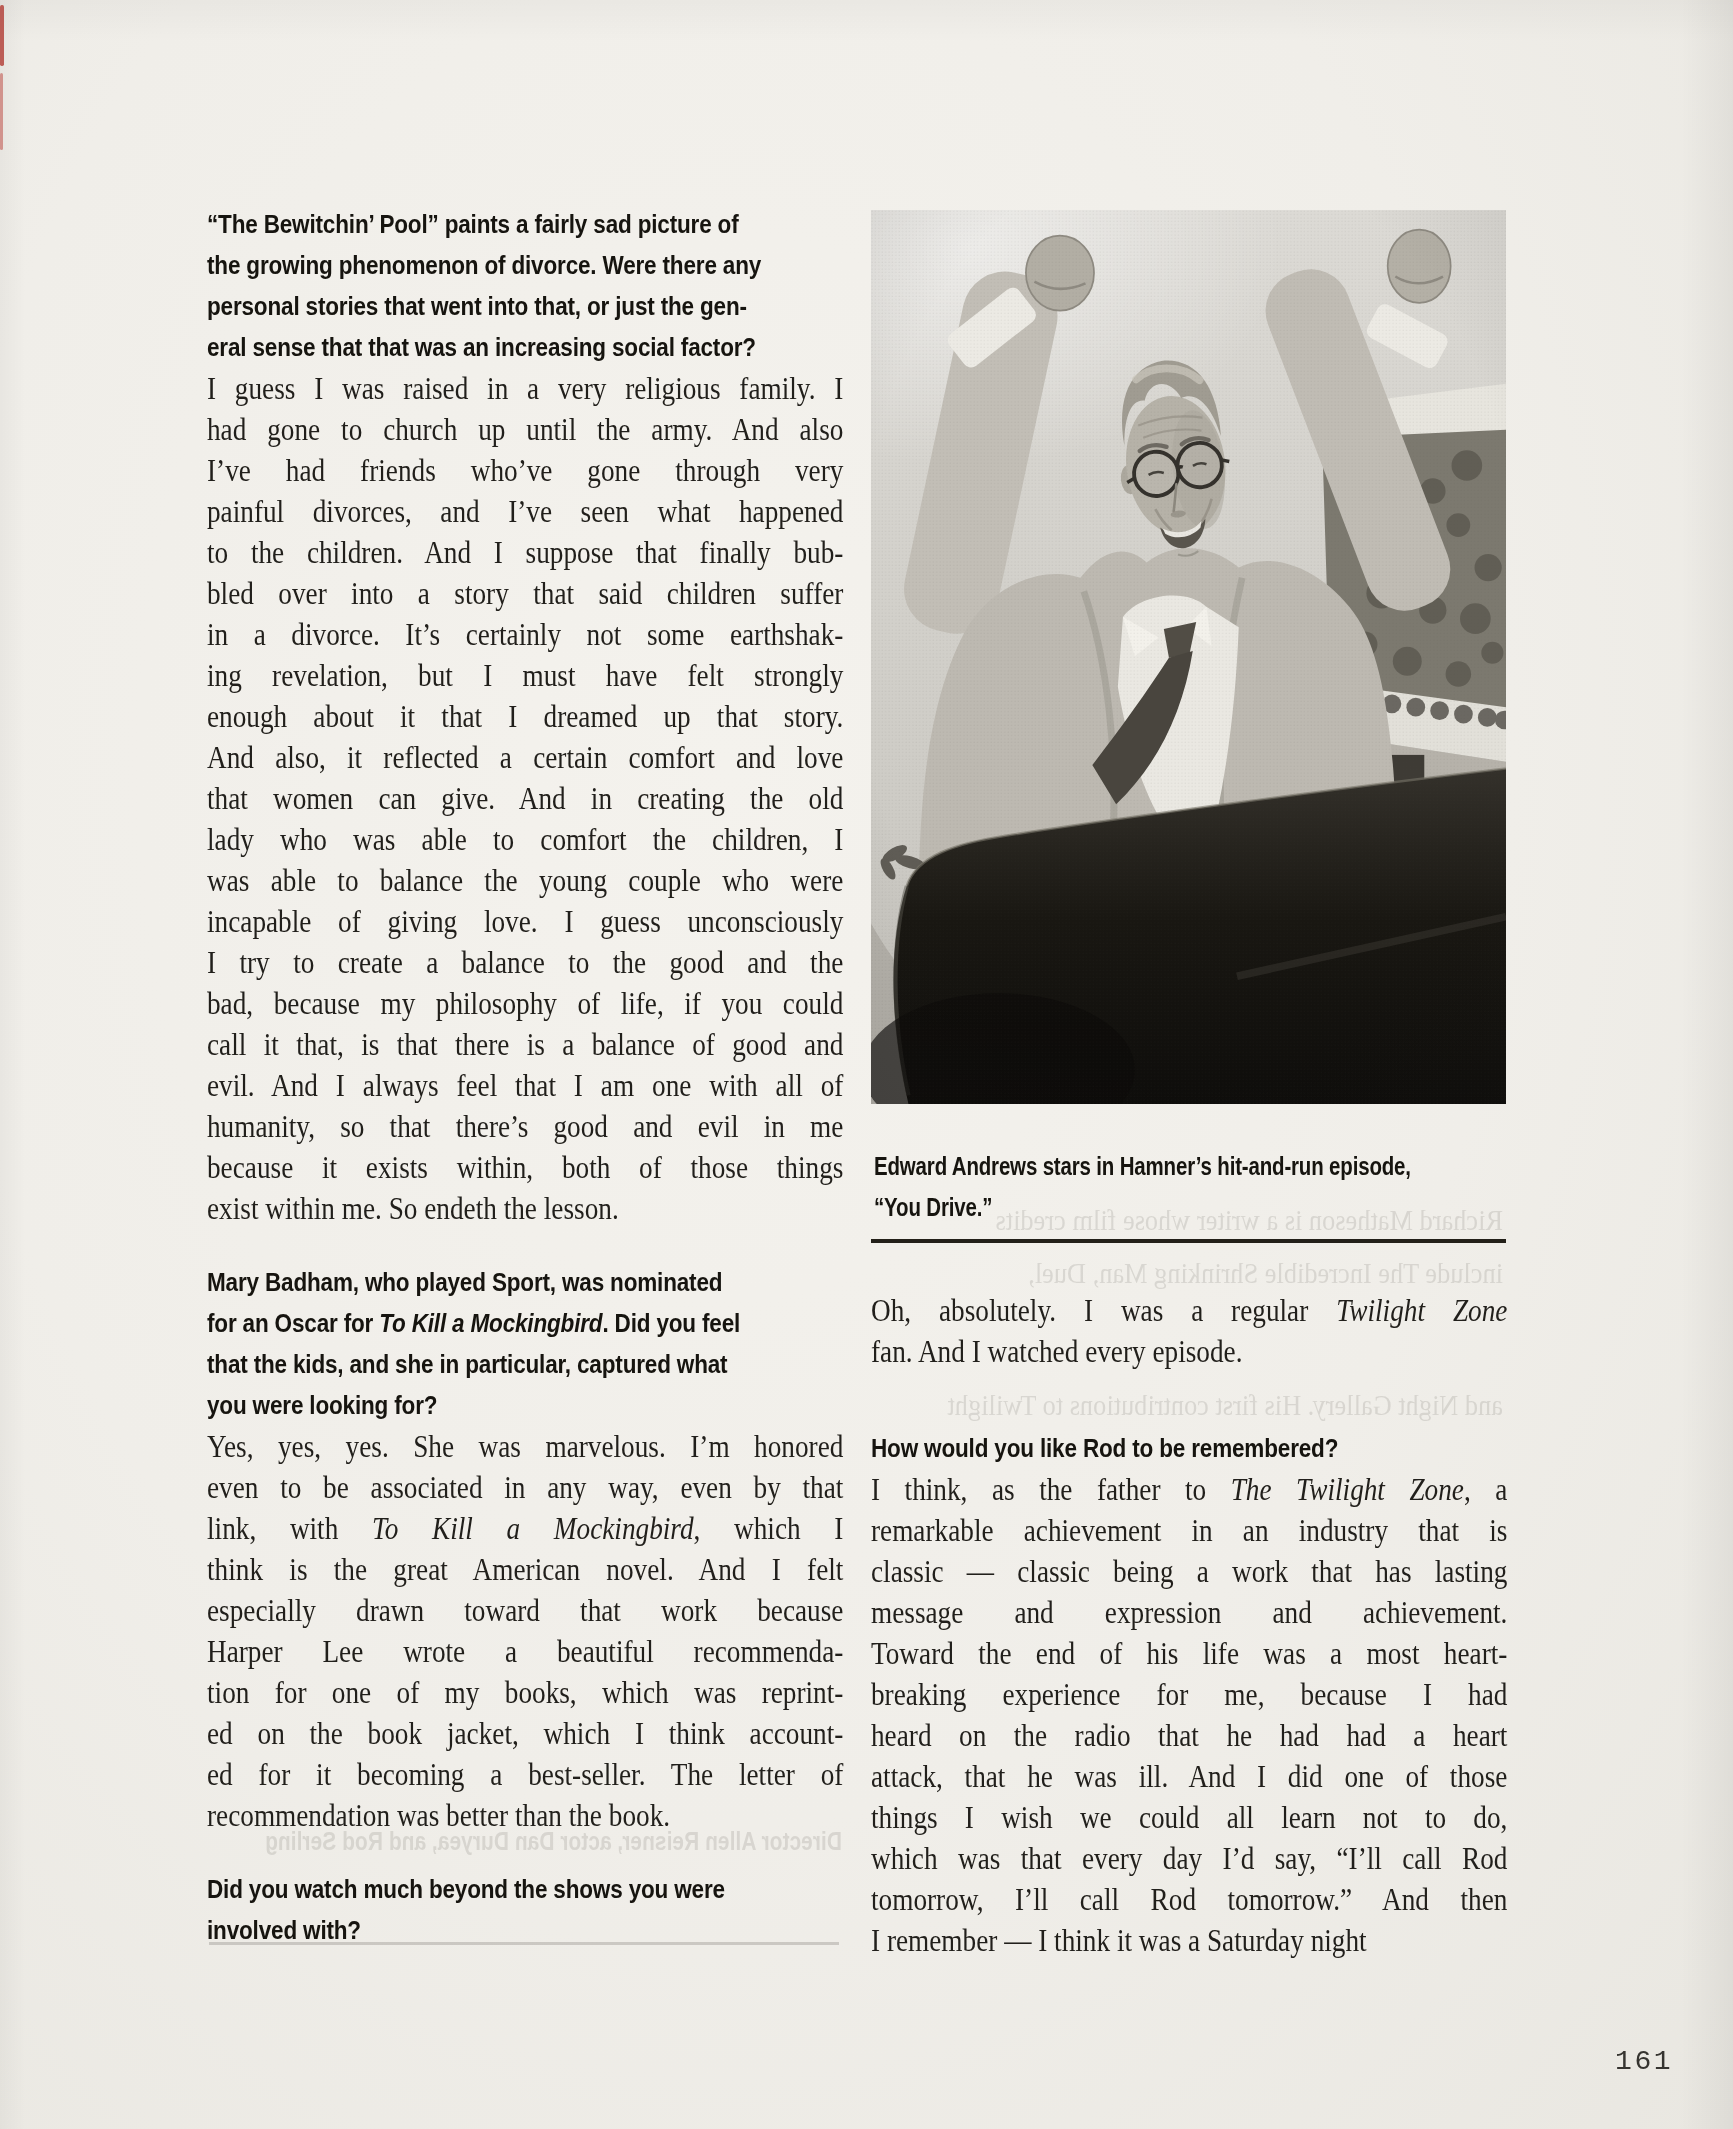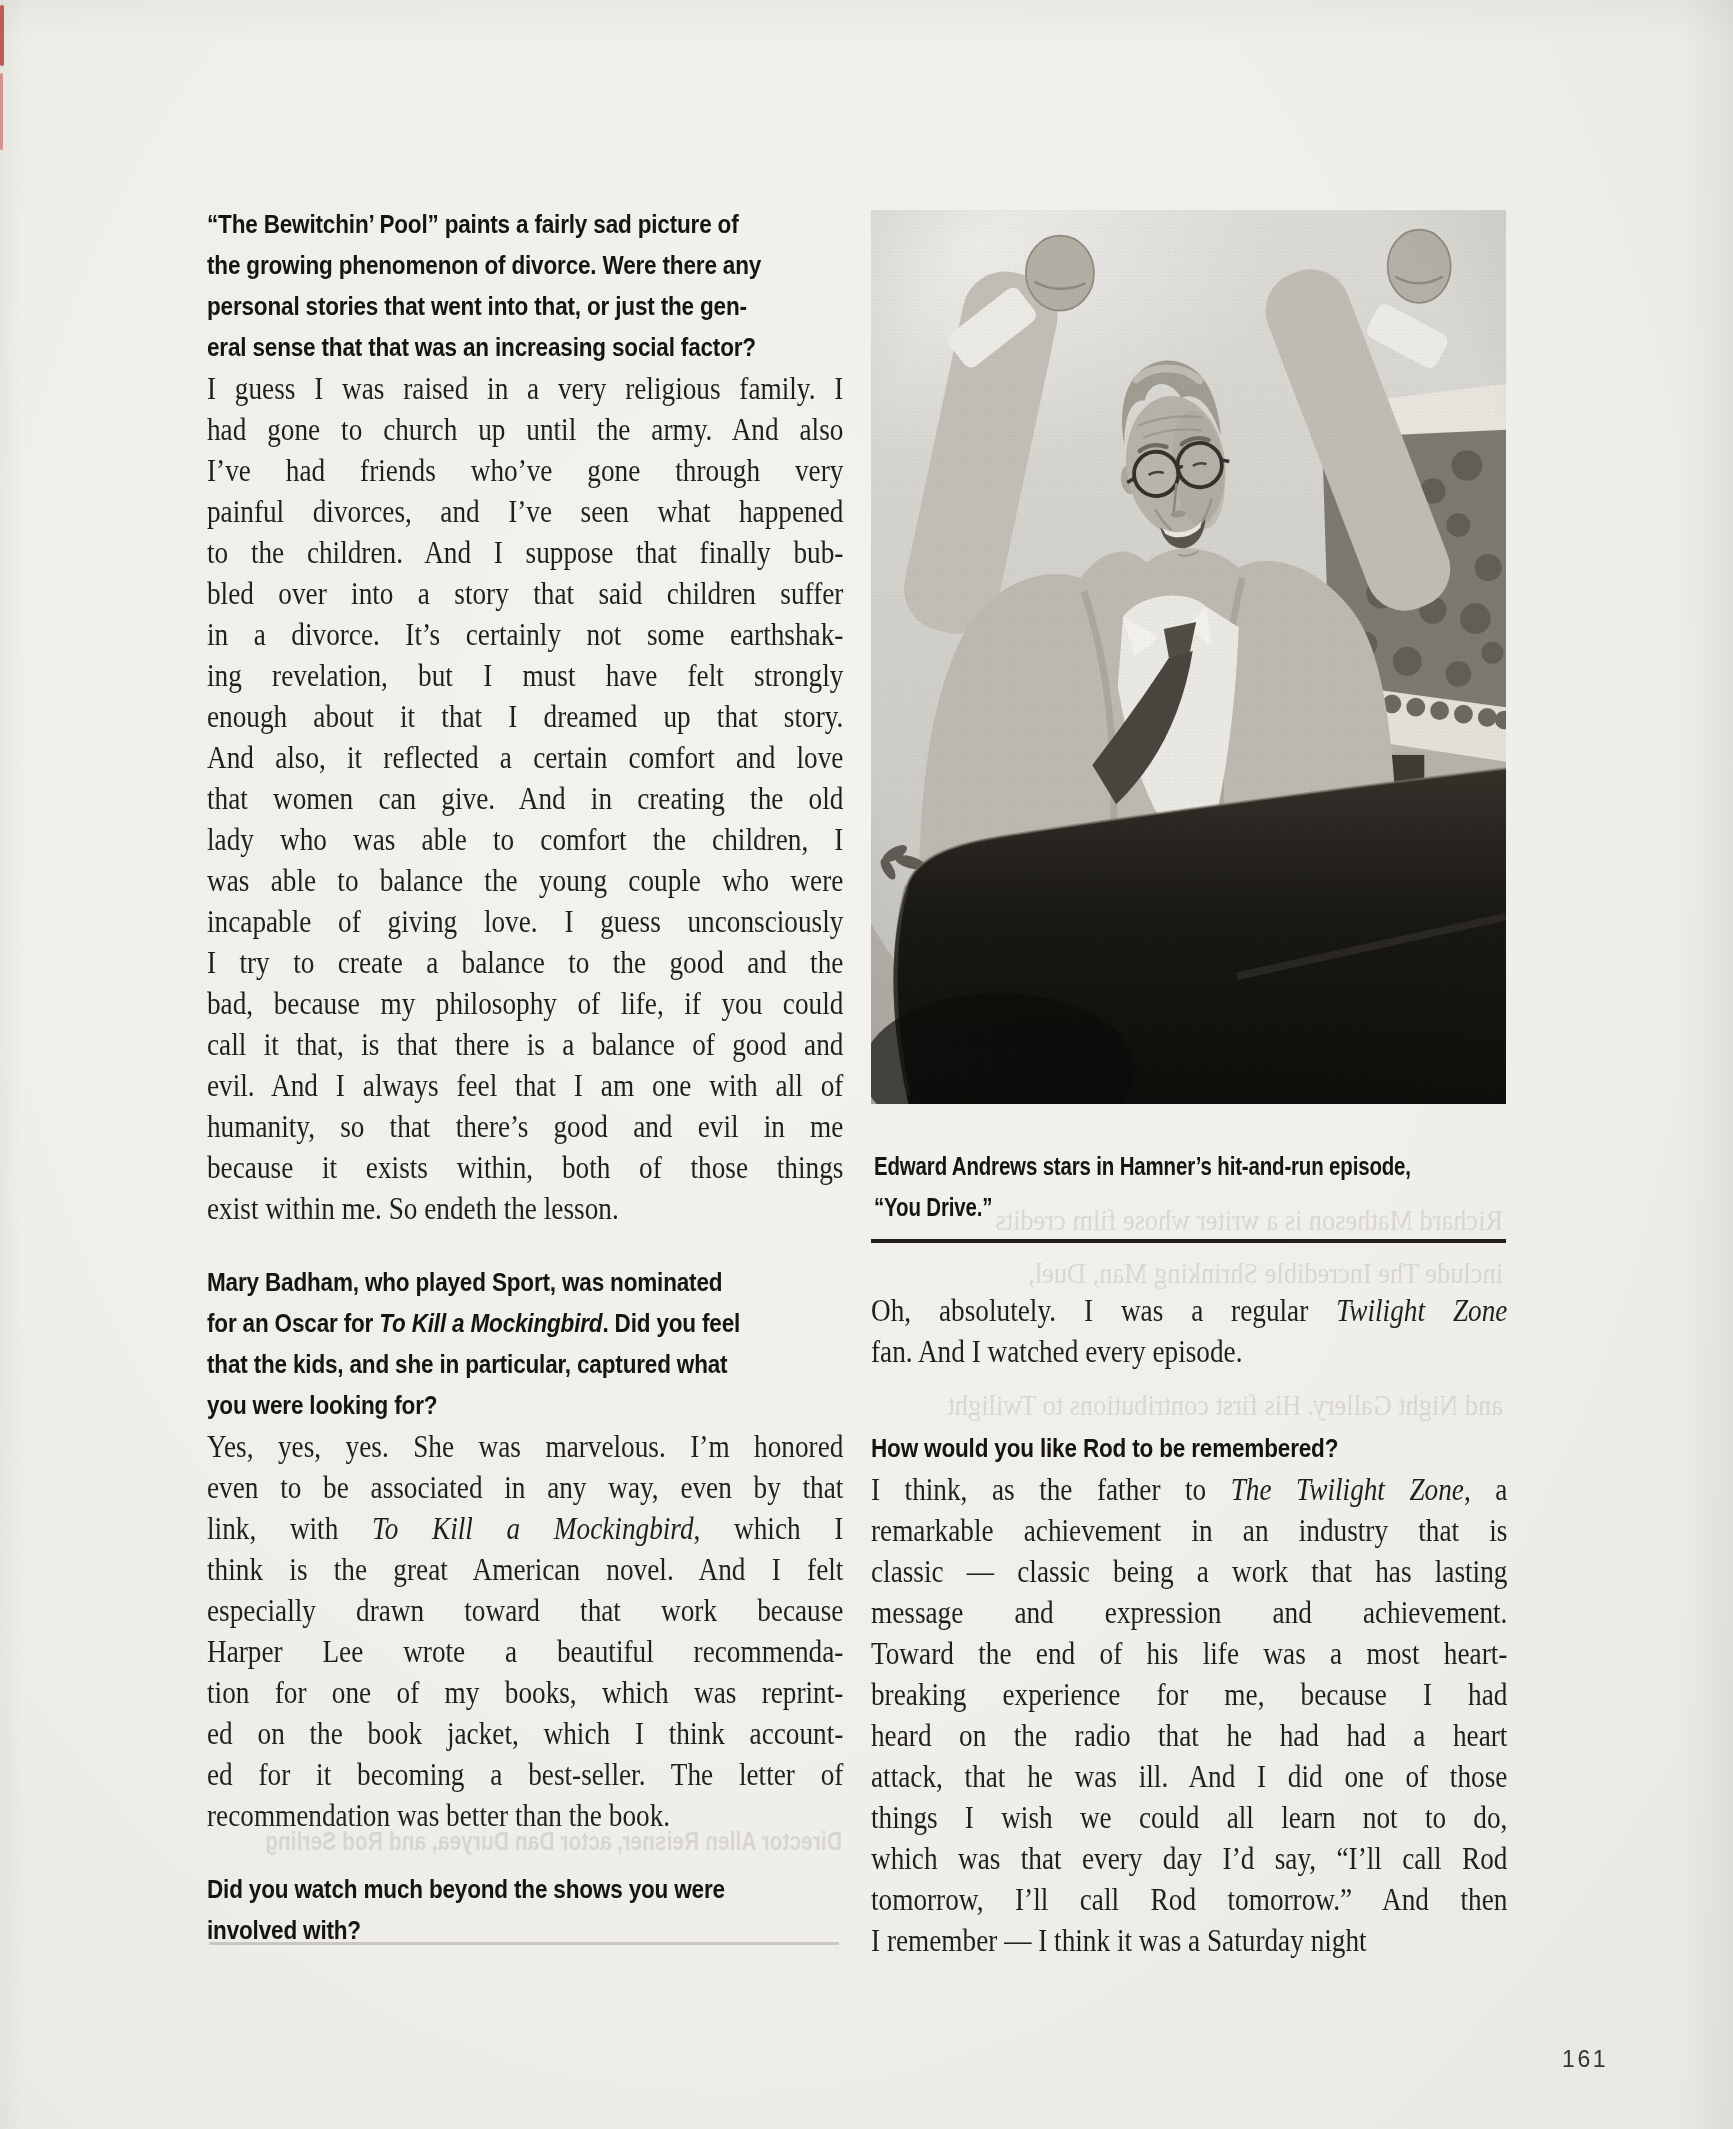--- a/index.html
+++ b/index.html
@@ -22,22 +22,22 @@
   .it{font-style:italic;}
   .ghost{position:absolute;transform-origin:0 0;opacity:0.16;color:#5e5b53;
     white-space:nowrap;filter:blur(0.6px);z-index:1;}
   .ghost.serif-g{font-family:"Liberation Serif",serif;font-size:30px;transform:scaleX(-0.879);}
   .ghost.sans-g{font-family:"Liberation Sans",sans-serif;font-weight:bold;font-size:25px;transform:scaleX(-0.84);}
   .textz{z-index:2;}
   .rule{position:absolute;height:4.3px;width:635px;background:#232019;z-index:2;}
   .faint-rule{position:absolute;height:2.6px;width:630px;background:rgba(60,56,48,0.20);z-index:1;}
   .photo{position:absolute;left:871px;top:210px;width:635px;height:894px;z-index:2;}
   .photo svg{display:block;}
-  .pageno{position:absolute;left:1562px;top:2046px;font-family:Liberation Sans, sans-serif;
-    font-size:23px;letter-spacing:2.6px;color:#363430;z-index:2;}
+  .pageno{position:absolute;left:1615px;top:2046px;font-family:Liberation Mono, monospace;
+    font-size:28px;letter-spacing:2.6px;color:#363430;z-index:2;}
   .redmark{position:absolute;z-index:3;filter:blur(0.4px);border-radius:1.7px;}
   .rm1{left:0;top:5.1px;width:4.3px;height:61px;background:#b23c34;opacity:.8;}
   .rm2{left:0;top:73px;width:3.4px;height:77px;background:#c0514a;opacity:.55;}
 </style>
 </head>
 <body>
 
 <div class="page">
 
   <div class="redmark rm1"></div>

